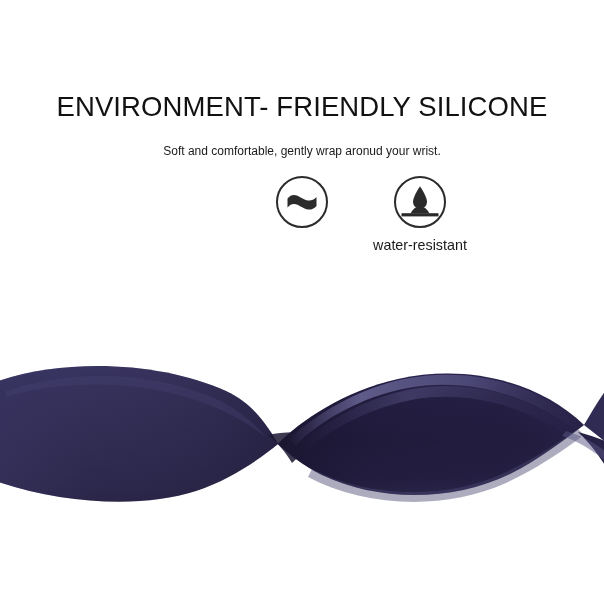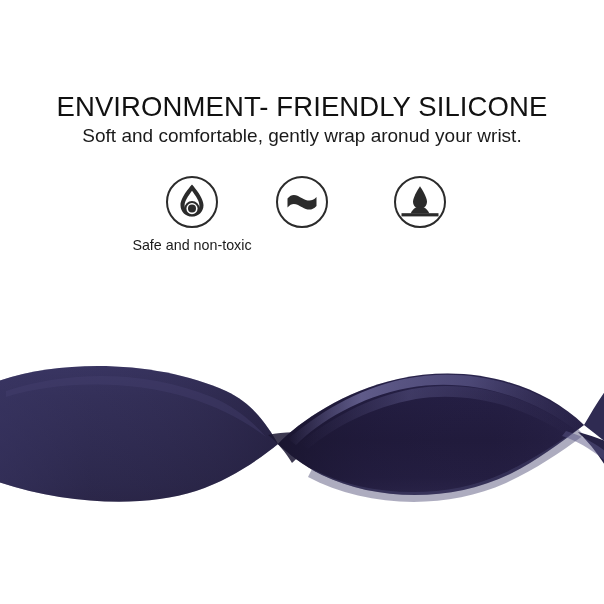--- a/index.html
+++ b/index.html
@@ -26,25 +26,25 @@
     text-align: center;
     font-size: 27.5px;
     line-height: 32px;
     font-weight: 400;
     letter-spacing: 0.1px;
     color: #111111;
     white-space: nowrap;
   }
   .subhead {
     position: absolute;
-    top: 87px;
+    top: 102px;
     left: 0;
     width: 604px;
     text-align: center;
-    font-size: 19px;
+    font-size: 12px;
     line-height: 20px;
     font-weight: 400;
     color: #1a1a1a;
     white-space: nowrap;
   }
 
   
   .features {
     position: absolute;
     top: 136px;
@@ -90,36 +90,20 @@
 <body>
 
 <div id="page">
 
   <div class="headline">ENVIRONMENT- FRIENDLY SILICONE</div>
 
   <div class="subhead">Soft and comfortable, gently wrap aronud your wrist.</div>
 
   <div class="features">
 
-    <div class="feature" id="feat-0">
-      <span class="badge">
-        <svg viewBox="0 0 54 54" width="54" height="54" aria-hidden="true">
-          <circle cx="27" cy="27" r="25" fill="none" stroke="#2b2b2b" stroke-width="2"></circle>
-
-          <path d="M27 9.5 C27 9.5 38.5 22 38.5 30.2 C38.5 36.9 33.3 41.6 27 41.6
-                   C20.7 41.6 15.5 36.9 15.5 30.2 C15.5 22 27 9.5 27 9.5 Z
-                   M27 15.8 C23.2 21.1 19.6 26.2 19.6 30.4 C19.6 34.7 22.9 37.8 27 37.8
-                   C31.1 37.8 34.4 34.7 34.4 30.4 C34.4 26.2 30.8 21.1 27 15.8 Z" fill="#2b2b2b" fill-rule="evenodd"></path>
-
-          <circle cx="27" cy="33.6" r="6.6" fill="#ffffff" stroke="#2b2b2b" stroke-width="2"></circle>
-          <circle cx="27" cy="33.6" r="4.0" fill="#2b2b2b"></circle>
-        </svg>
-      </span>
-      <span class="flabel">Safe and non-toxic</span>
-    </div>
 
     <div class="feature" id="feat-1">
       <span class="badge">
         <svg viewBox="0 0 54 54" width="54" height="54" aria-hidden="true">
           <circle cx="27" cy="27" r="25" fill="none" stroke="#2b2b2b" stroke-width="2"></circle>
 
           <path d="M12.5 23.5
                    C17.5 17.2 22.5 20.6 27.2 23.2
                    C32.0 25.8 36.6 27.2 41.5 22.0
                    L41.5 31.0
@@ -138,20 +122,21 @@
                    C34.0 30.8 30.9 33.9 27 33.9
                    C23.1 33.9 20.0 30.8 20.0 26.6
                    C20.0 21.6 27 11.2 27 11.2 Z" fill="#2b2b2b"></path>
 
           <path d="M17.6 38.4 C19.8 33.6 23.0 31.4 27 31.4
                    C31.0 31.4 34.2 33.6 36.4 38.4 Z" fill="#2b2b2b"></path>
 
           <rect x="8.5" y="38.2" width="37" height="3.2" fill="#2b2b2b"></rect>
         </svg>
       </span>
+      <span class="flabel">water-resistant</span>
     </div>
 
   </div>
 
   <div class="product">
     <svg viewBox="0 0 604 200" width="604" height="200" aria-hidden="true">
       <defs>
 
         <linearGradient id="gFront" x1="0" y1="0" x2="0" y2="1">
           <stop offset="0%" stop-color="#383460"></stop>

